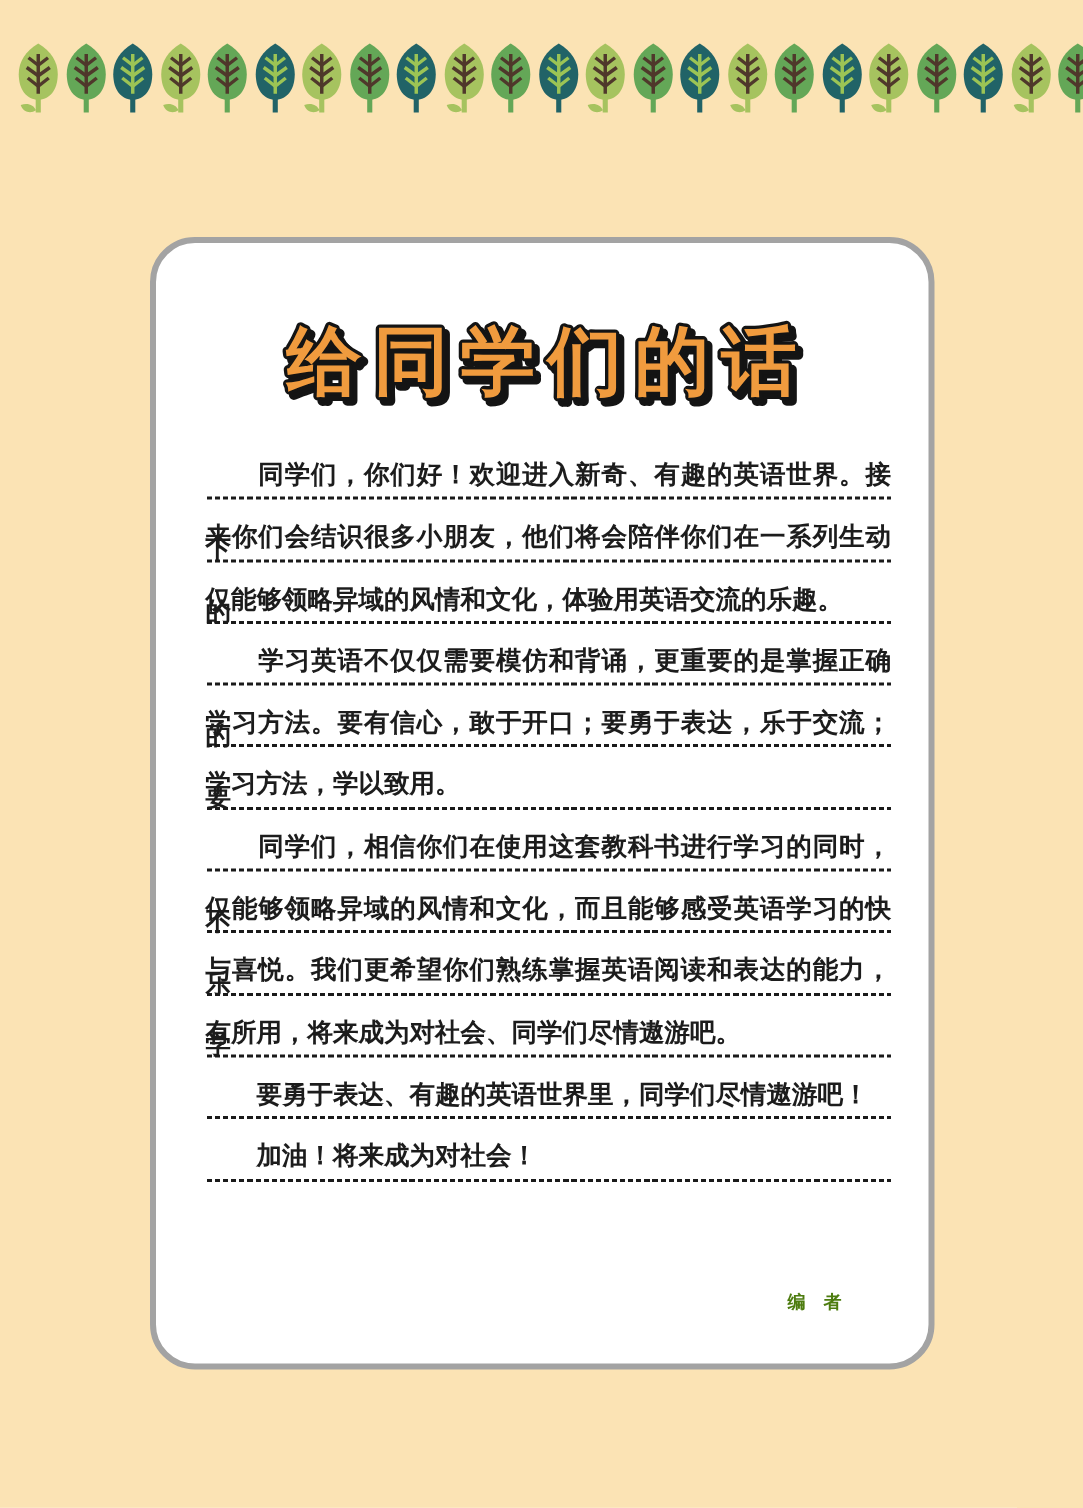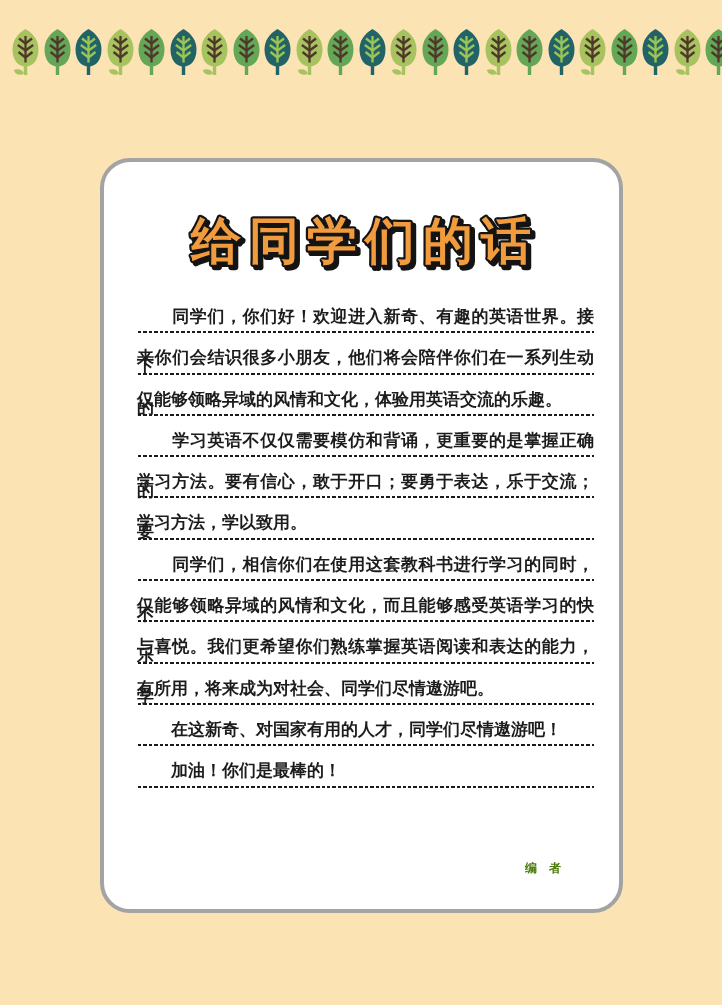--- a/index.html
+++ b/index.html
@@ -467,21 +467,21 @@
         <div class="line justify">　　同学们，你们好！欢迎进入新奇、有趣的英语世界。接下</div>
         <div class="line justify">来你们会结识很多小朋友，他们将会陪伴你们在一系列生动的</div>
         <div class="line">仅能够领略异域的风情和文化，体验用英语交流的乐趣。</div>
         <div class="line justify">　　学习英语不仅仅需要模仿和背诵，更重要的是掌握正确的</div>
         <div class="line justify">学习方法。要有信心，敢于开口；要勇于表达，乐于交流；要</div>
         <div class="line">学习方法，学以致用。</div>
         <div class="line justify">　　同学们，相信你们在使用这套教科书进行学习的同时，不</div>
         <div class="line justify">仅能够领略异域的风情和文化，而且能够感受英语学习的快乐</div>
         <div class="line justify">与喜悦。我们更希望你们熟练掌握英语阅读和表达的能力，学</div>
         <div class="line">有所用，将来成为对社会、同学们尽情遨游吧。</div>
-        <div class="line">　　在这新奇、对国家有用的人才，同学们尽情遨游吧！</div>
-        <div class="line">　　加油！你们是最棒的！</div>
+        <div class="line">　　要勇于表达、有趣的英语世界里，同学们尽情遨游吧！</div>
+        <div class="line">　　加油！将来成为对社会！</div>
       </div>
 
     <div class="signature">编　者</div>
 
   </div>
 
 </div>
 
 </body></html>

